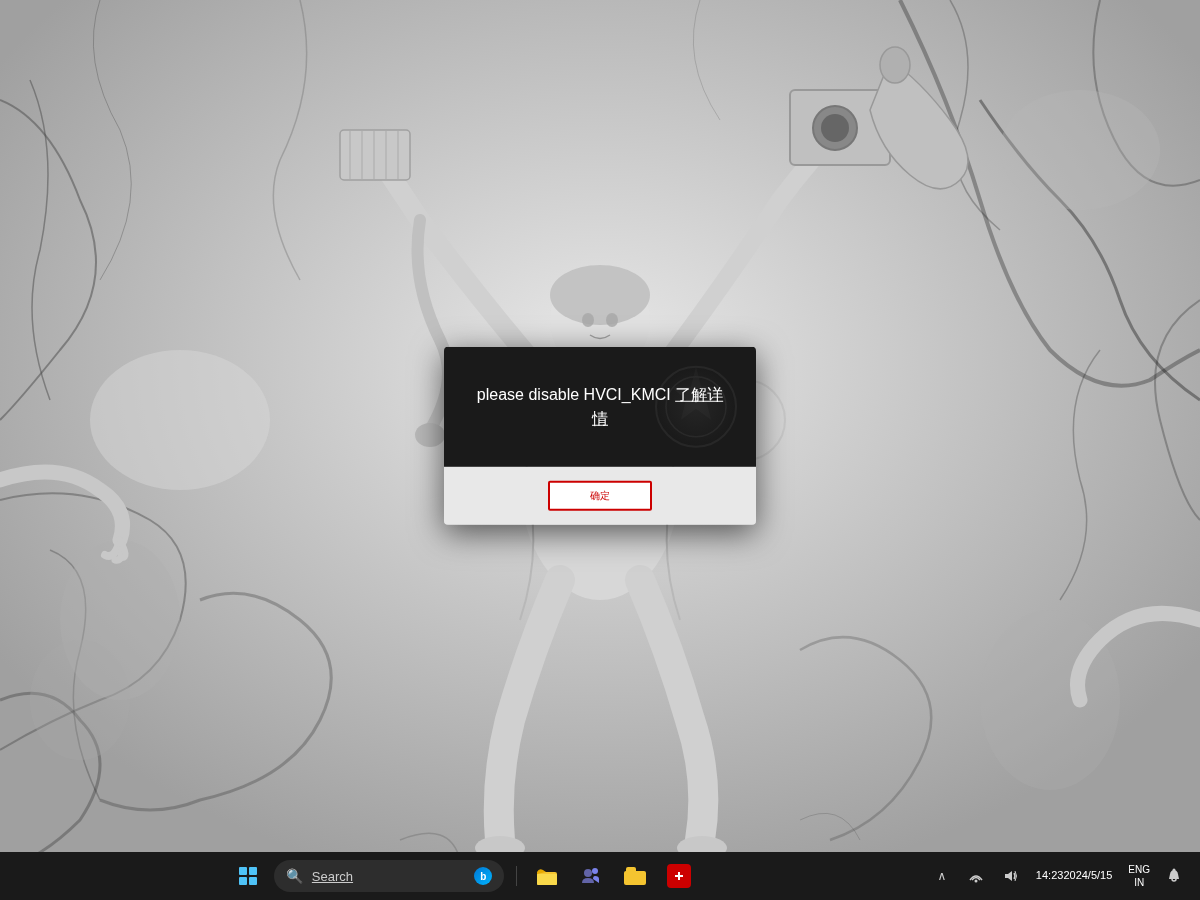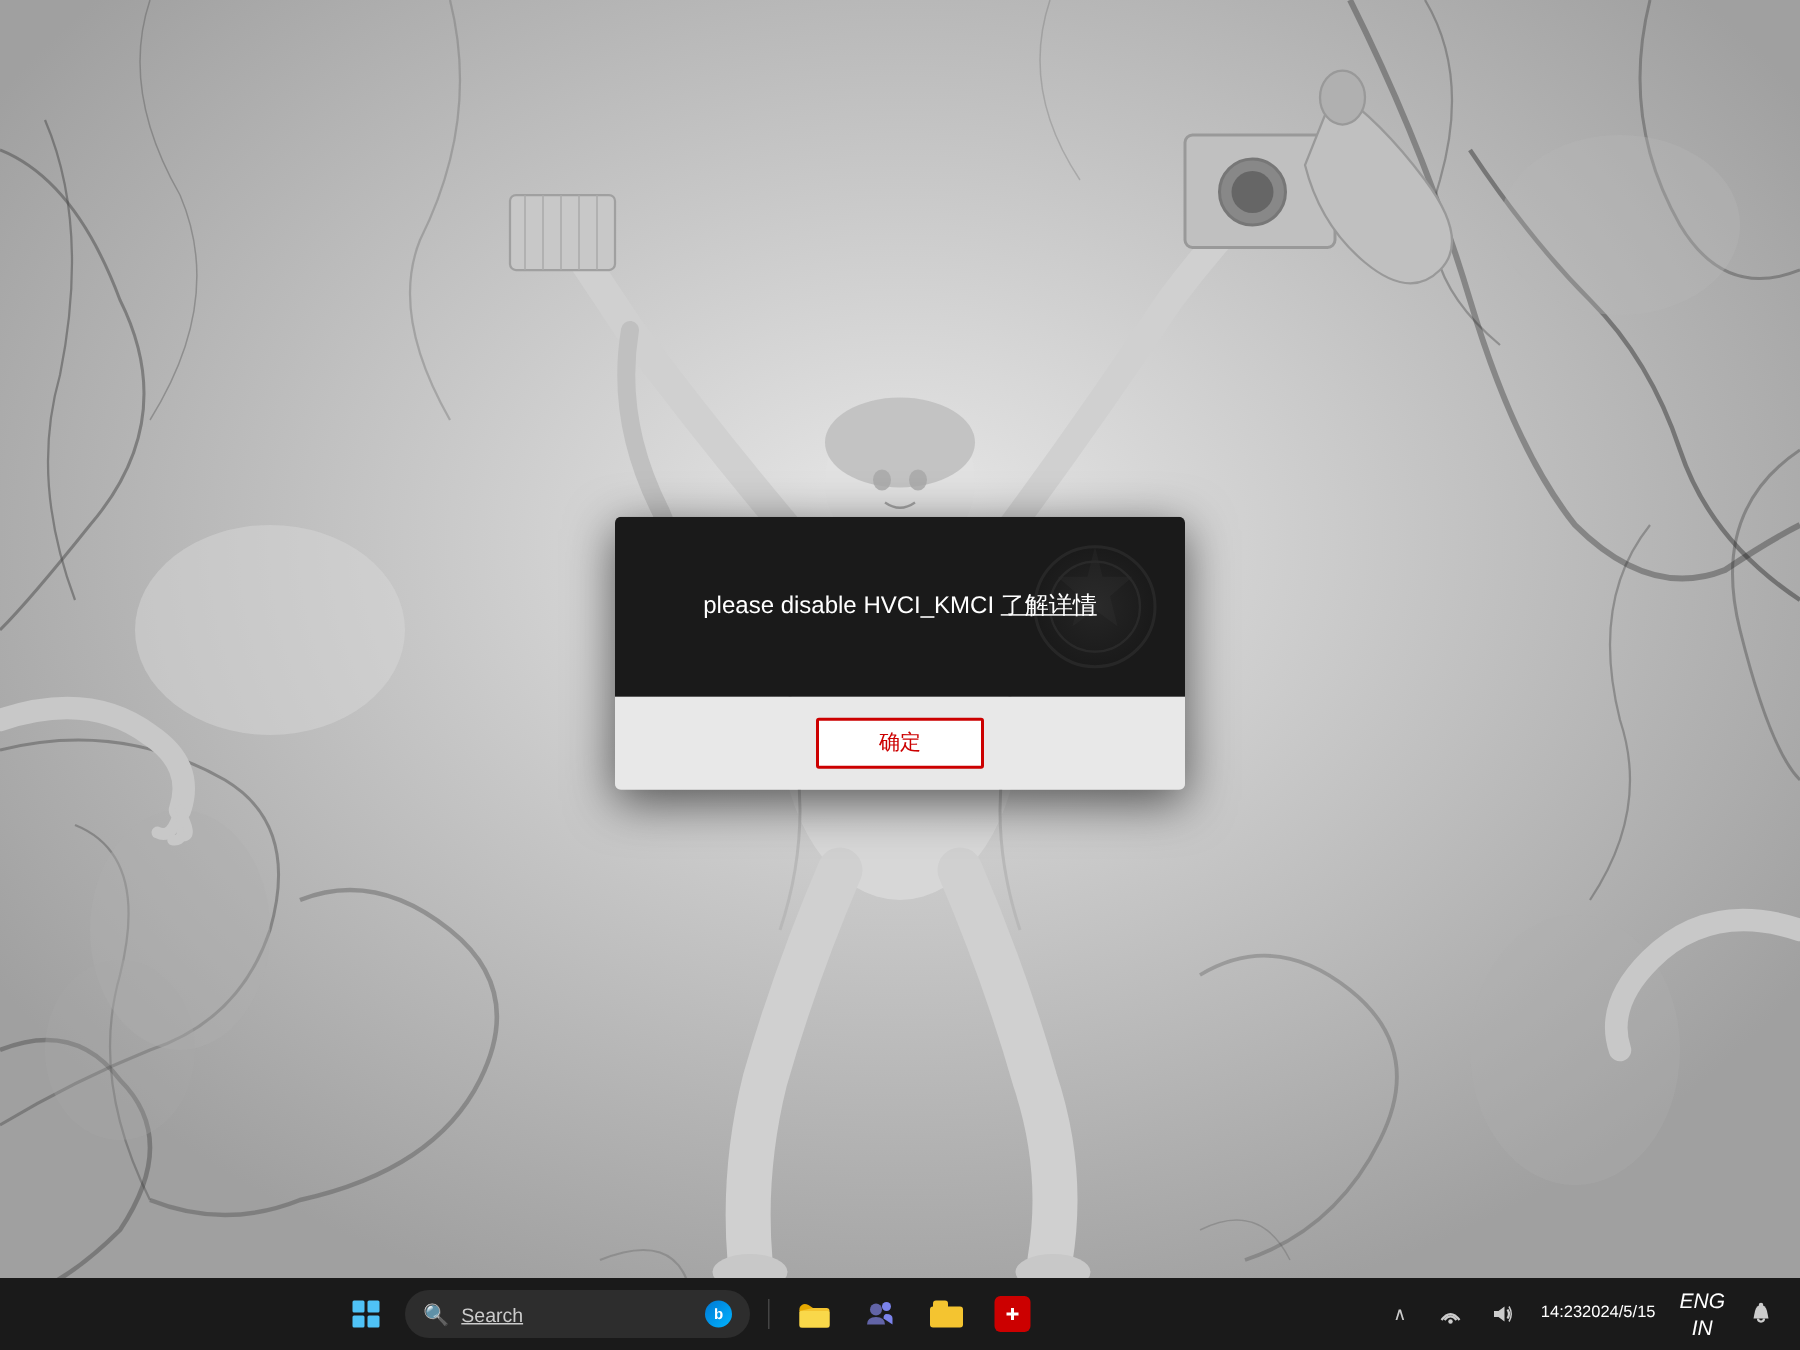--- a/index.html
+++ b/index.html
@@ -27,21 +27,21 @@
       top: 0; left: 0;
       width: 100%; height: 100%;
     }
 
     
     #dialog-overlay {
       position: absolute;
       top: 50%;
       left: 50%;
       transform: translate(-50%, -58%);
-      width: 380px;
+      width: 312px;
       background: transparent;
       z-index: 100;
     }
 
     #dialog-box {
       border-radius: 4px;
       overflow: hidden;
       box-shadow: 0 8px 32px rgba(0,0,0,0.6);
     }
 
@@ -84,21 +84,21 @@
       display: flex;
       justify-content: center;
       align-items: center;
     }
 
     #confirm-button {
       background: #ffffff;
       border: 2px solid #cc0000;
       color: #cc0000;
       padding: 6px 40px;
-      font-size: 14px;
+      font-size: 10px;
       cursor: pointer;
       border-radius: 2px;
       font-family: 'Segoe UI', sans-serif;
     }
 
     
     #taskbar {
       position: absolute;
       bottom: 0;
       left: 0;
@@ -267,27 +267,26 @@
       color: #ffffff;
       font-size: 11px;
       cursor: pointer;
       padding: 4px 6px;
       border-radius: 4px;
       line-height: 1.4;
     }
 
     #lang-indicator {
       color: #ffffff;
-      font-size: 14px;
+      font-size: 10px;
       text-align: center;
       line-height: 1.3;
       cursor: pointer;
       padding: 4px 4px;
       border-radius: 4px;
-      font-style: italic;
     }
 
     
     .chevron-up {
       color: #ccc;
       font-size: 12px;
     }
   </style>
 </head>
 <body>

